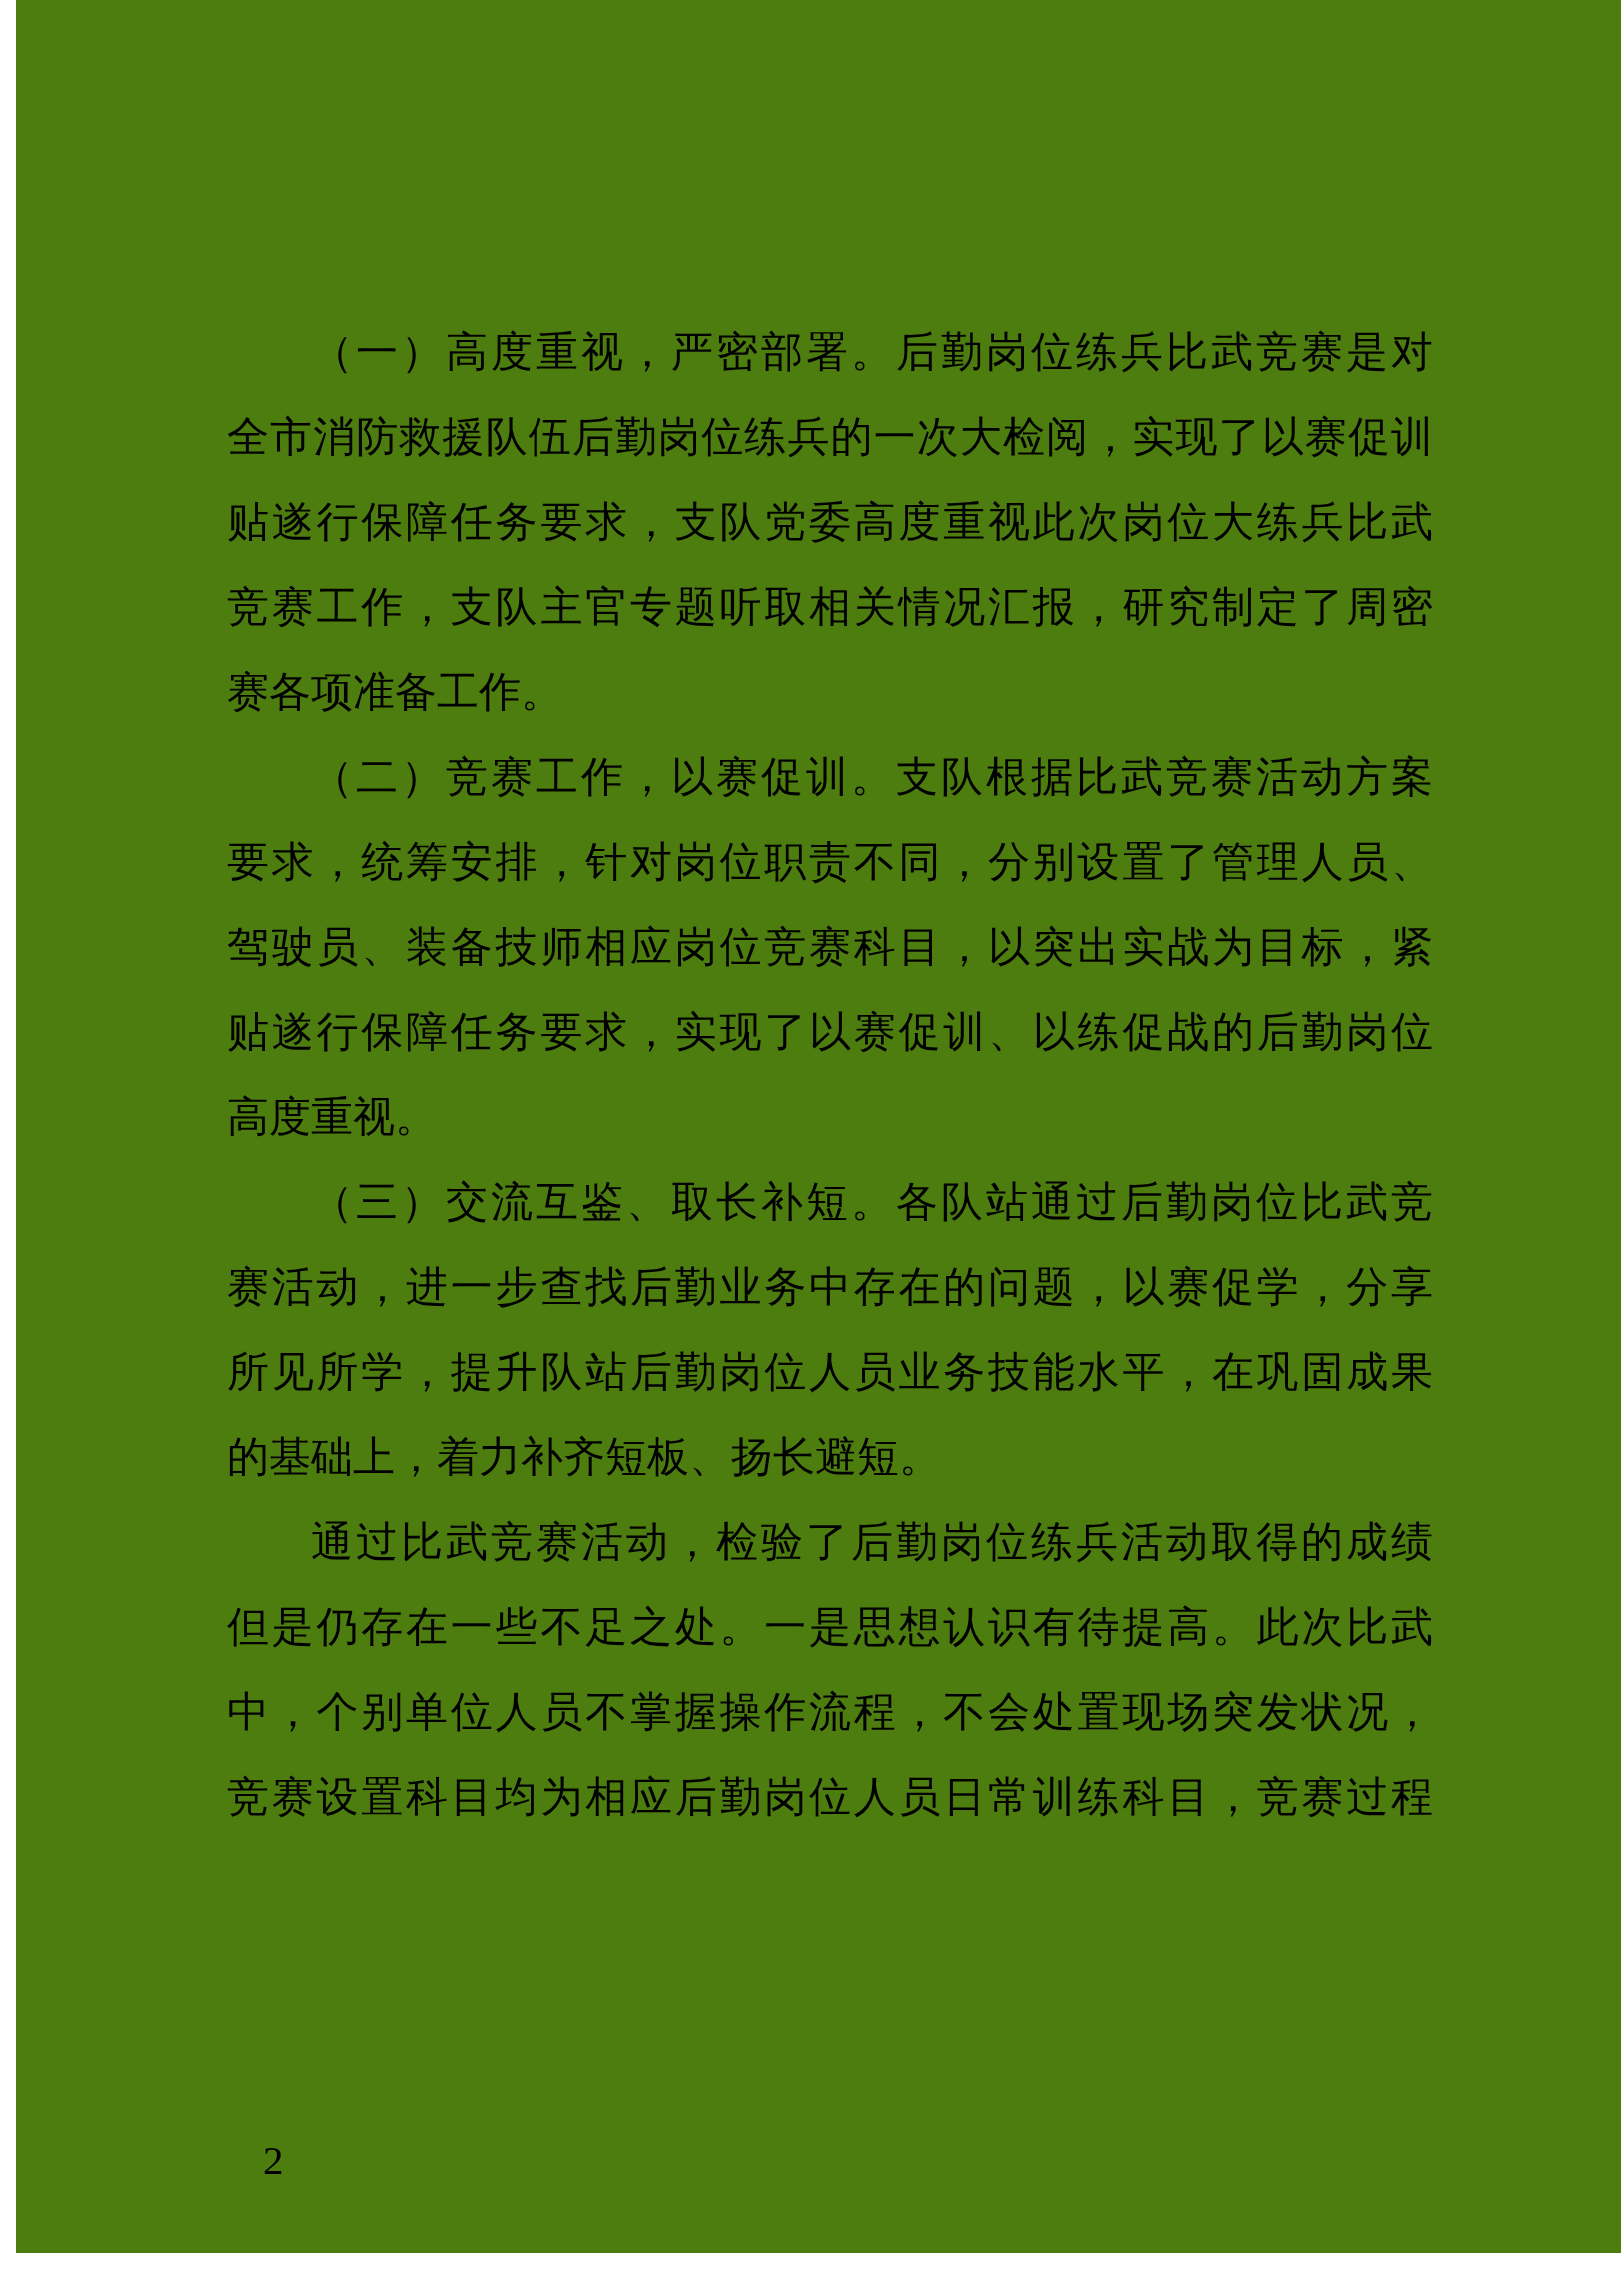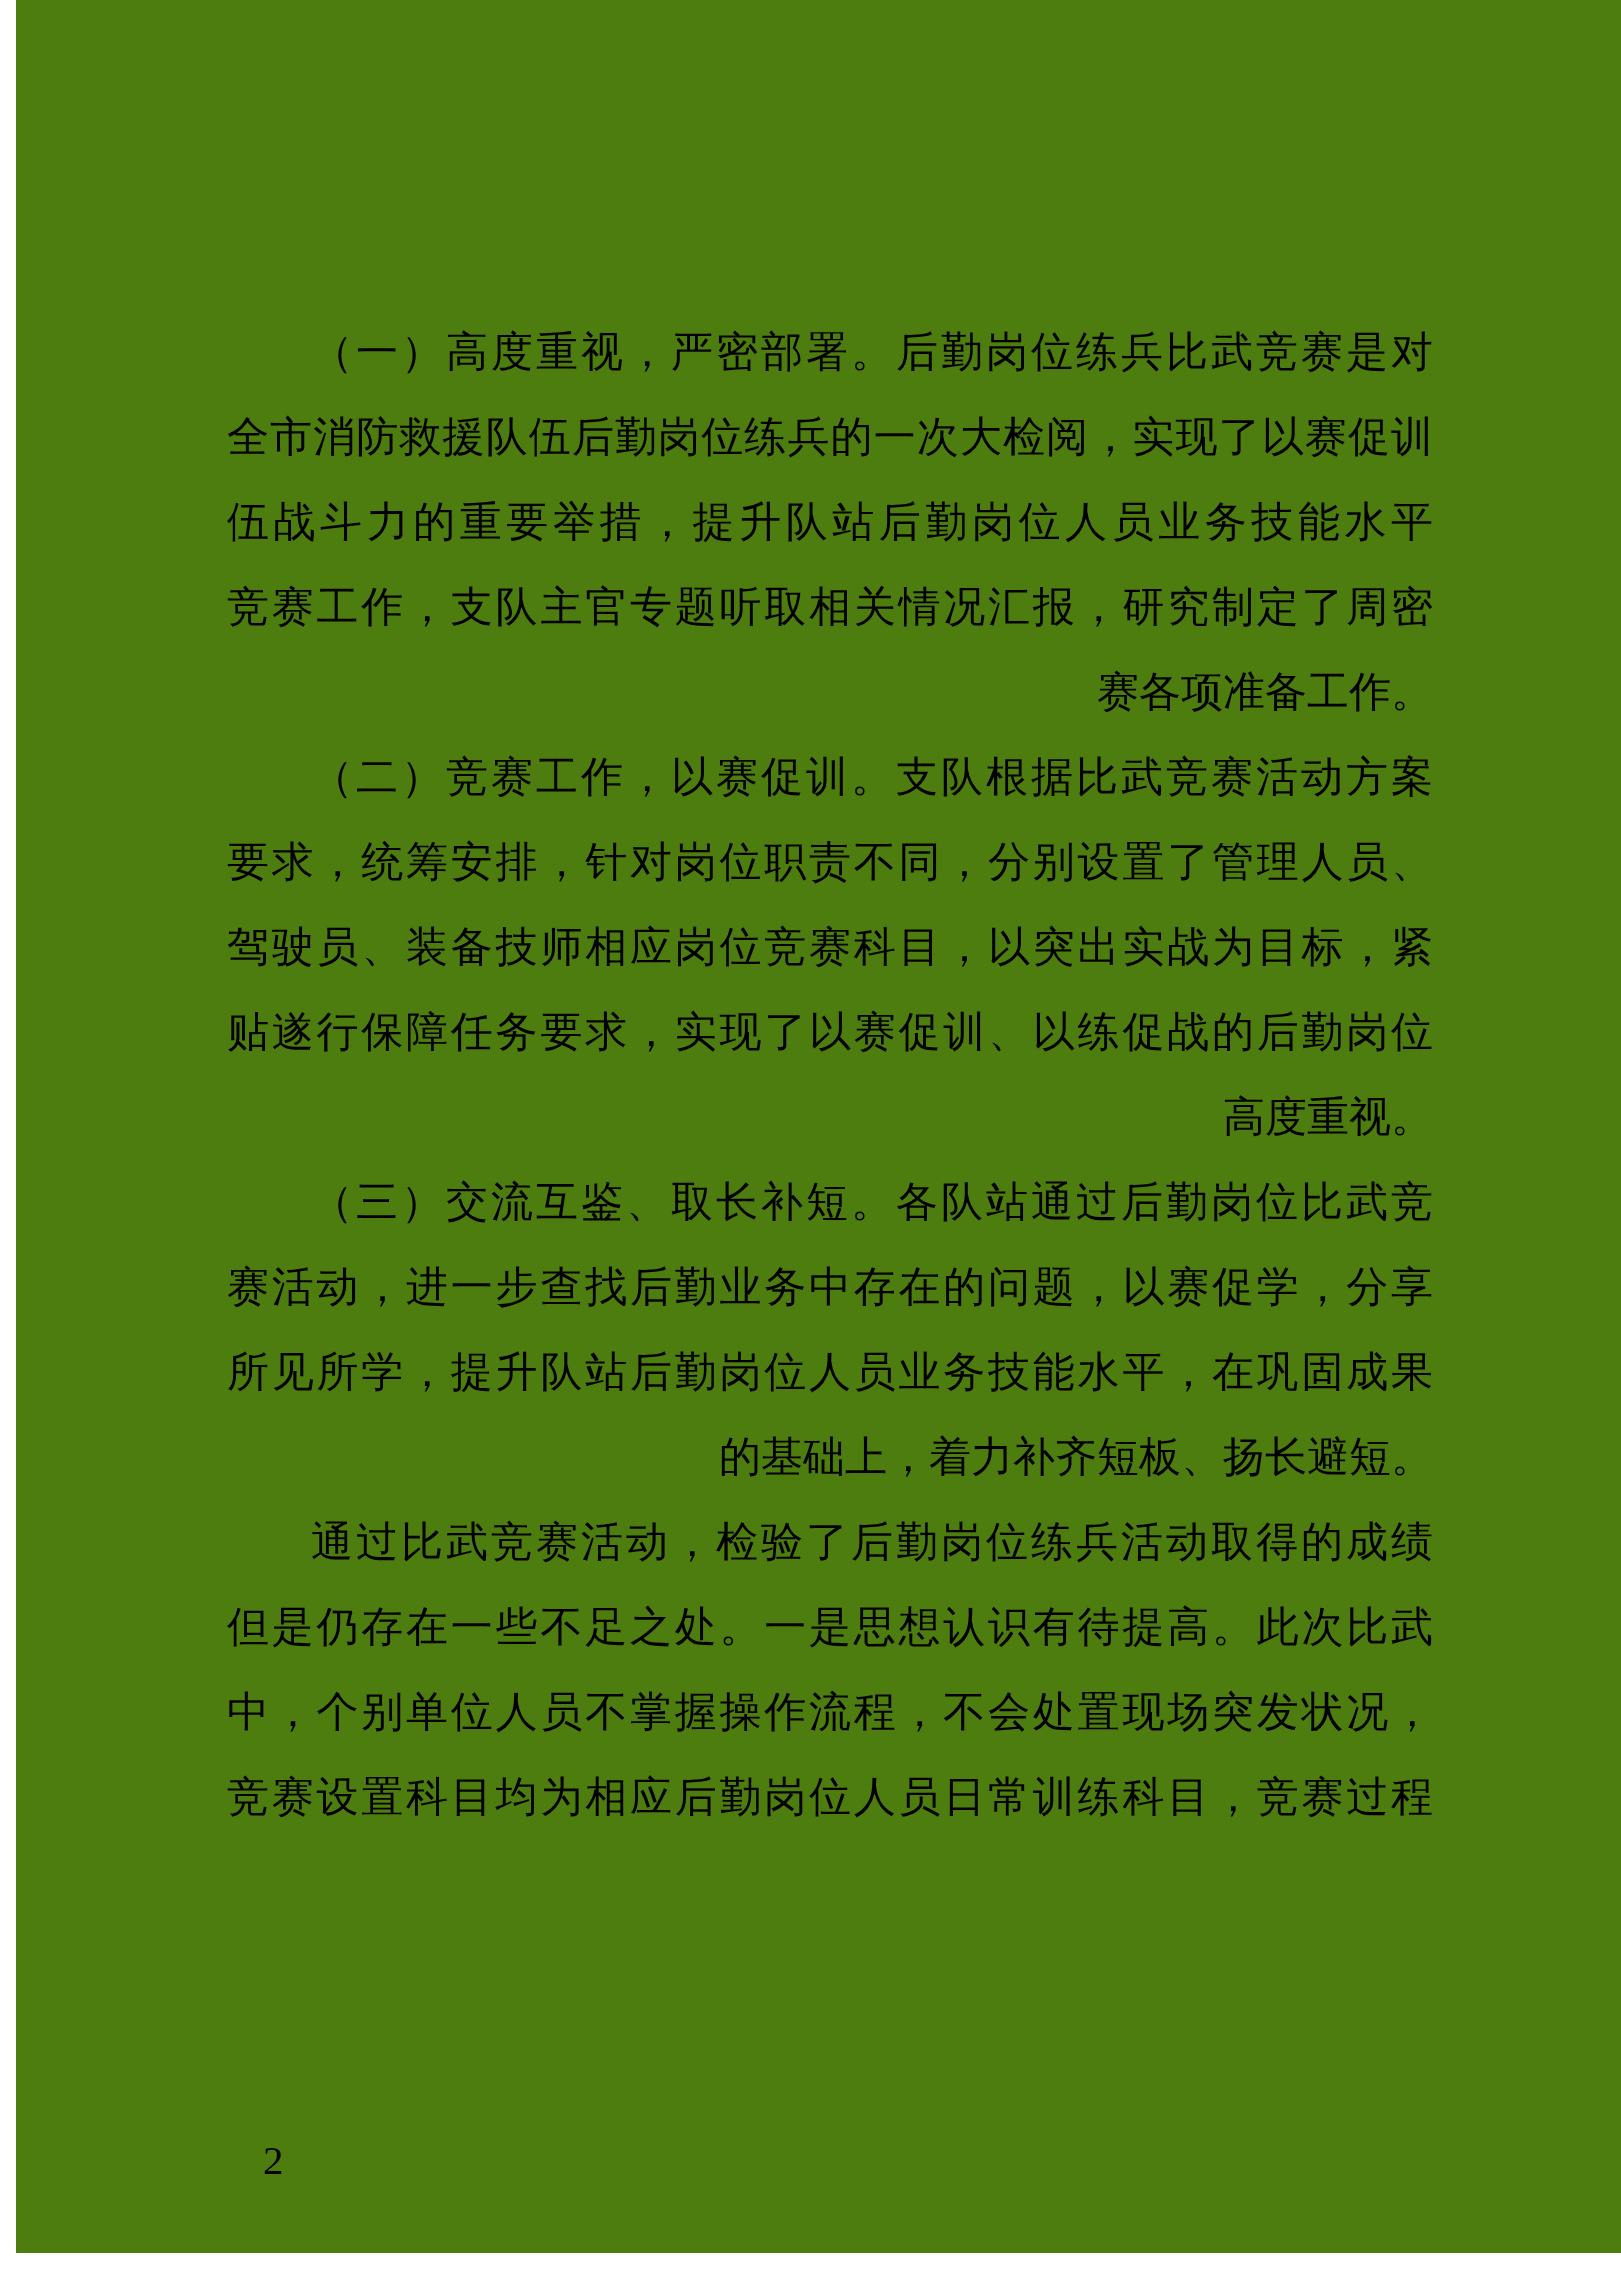--- a/index.html
+++ b/index.html
@@ -20,21 +20,21 @@
     position: absolute;
     left: 211px;
     top: 309px;
     width: 1206px;
     color: #000000;
     font-size: 42px;
     line-height: 85px;
     font-family: "Liberation Sans", sans-serif;
   }
   .line {
-    text-align: right;
+    text-align: left;
   }
   .line.indent {
     text-indent: 84px;
   }
   .line.fill {
     text-align: justify;
     text-align-last: justify;
   }
   .page-number {
     position: absolute;
@@ -46,21 +46,21 @@
     font-family: "Liberation Serif", serif;
   }
 </style>
 </head>
 <body>
 
 <div class="page">
   <div class="doc-body">
       <div class="line indent fill">（一）高度重视，严密部署。后勤岗位练兵比武竞赛是对</div>
       <div class="line fill">全市消防救援队伍后勤岗位练兵的一次大检阅，实现了以赛促训</div>
-      <div class="line fill">伍战斗力的重要举措，提升队站后勤岗位人员业务技能水平</div>
+      <div class="line fill">贴遂行保障任务要求，支队党委高度重视此次岗位大练兵比武</div>
       <div class="line fill">竞赛工作，支队主官专题听取相关情况汇报，研究制定了周密</div>
       <div class="line">赛各项准备工作。</div>
       <div class="line indent fill">（二）竞赛工作，以赛促训。支队根据比武竞赛活动方案</div>
       <div class="line fill">要求，统筹安排，针对岗位职责不同，分别设置了管理人员、</div>
       <div class="line fill">驾驶员、装备技师相应岗位竞赛科目，以突出实战为目标，紧</div>
       <div class="line fill">贴遂行保障任务要求，实现了以赛促训、以练促战的后勤岗位</div>
       <div class="line">高度重视。</div>
       <div class="line indent fill">（三）交流互鉴、取长补短。各队站通过后勤岗位比武竞</div>
       <div class="line fill">赛活动，进一步查找后勤业务中存在的问题，以赛促学，分享</div>
       <div class="line fill">所见所学，提升队站后勤岗位人员业务技能水平，在巩固成果</div>

